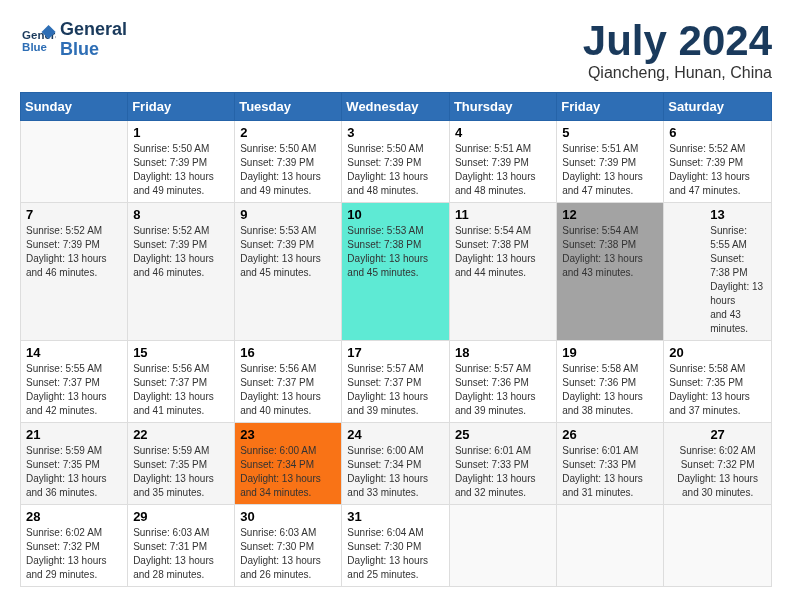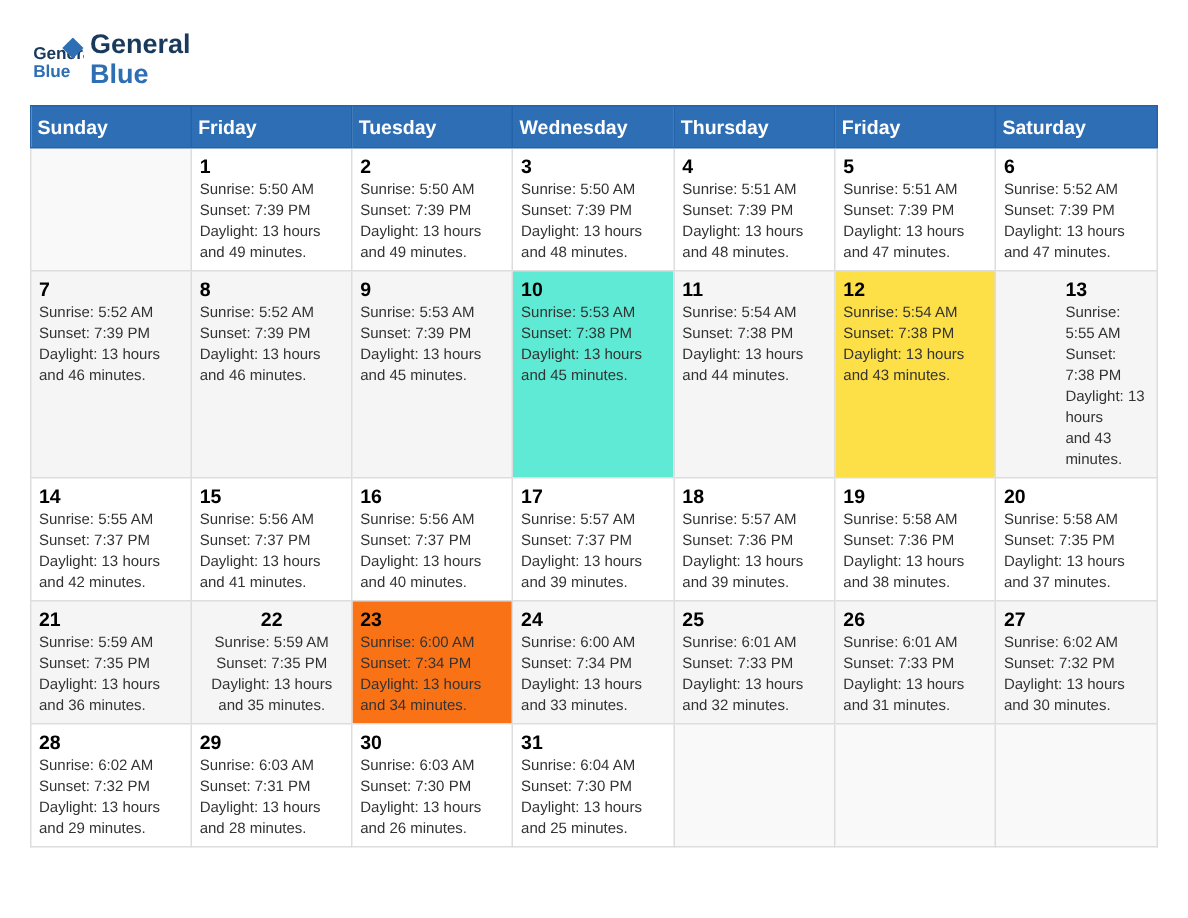--- a/index.html
+++ b/index.html
@@ -99,20 +99,24 @@
     <svg class="logo-icon" viewBox="0 0 40 34">
       <text x="2" y="16" font-size="13" font-weight="bold" fill="#1a3a5c">General</text>
       <text x="2" y="30" font-size="13" font-weight="bold" fill="#2e6eb5">Blue</text>
       <polygon points="32,2 40,10 32,18 24,10" fill="#2e6eb5" transform="translate(0, -2)"></polygon>
     </svg>
     <div>
       <div class="logo-text">General</div>
       <div class="logo-text" style="color:#2e6eb5">Blue</div>
     </div>
   </div>
+  <div class="title-block">
+    <div class="month-title">July 2024</div>
+    <div class="location">Qiancheng, Hunan, China</div>
+  </div>
 </div>
 
 <table class="calendar">
   <thead>
     <tr>
     <th>Sunday</th>
         <th>Friday</th>
         <th>Tuesday</th>
         <th>Wednesday</th>
         <th>Thursday</th>
@@ -195,21 +199,21 @@
 Daylight: 13 hours
 and 45 minutes.</div>
         </td>
         <td style="background: rgb(245, 245, 245);">
           <span class="day-number">11</span>
           <div class="day-info" style="white-space: pre-line;">Sunrise: 5:54 AM
 Sunset: 7:38 PM
 Daylight: 13 hours
 and 44 minutes.</div>
         </td>
-        <td style="background: #fde047;">
+        <td style="background: #a3a3a3;">
           <span class="day-number">12</span>
           <div class="day-info" style="white-space: pre-line;">Sunrise: 5:54 AM
 Sunset: 7:38 PM
 Daylight: 13 hours
 and 43 minutes.</div>
         </td>
         <td style="background: rgb(245, 245, 245); padding-left: 46px;">
           <span class="day-number">13</span>
           <div class="day-info" style="white-space: pre-line;">Sunrise: 5:55 AM
 Sunset: 7:38 PM
@@ -269,21 +273,21 @@
         </td>
       </tr>
       <tr style="background: rgb(245, 245, 245);">
         <td style="background: rgb(245, 245, 245);">
           <span class="day-number">21</span>
           <div class="day-info" style="white-space: pre-line;">Sunrise: 5:59 AM
 Sunset: 7:35 PM
 Daylight: 13 hours
 and 36 minutes.</div>
         </td>
-        <td style="background: rgb(245, 245, 245); text-align: center;">
+        <td style="background: rgb(245, 245, 245);">
           <span class="day-number">22</span>
           <div class="day-info" style="white-space: pre-line;">Sunrise: 5:59 AM
 Sunset: 7:35 PM
 Daylight: 13 hours
 and 35 minutes.</div>
         </td>
         <td style="background: #f97316;">
           <span class="day-number">23</span>
           <div class="day-info" style="white-space: pre-line;">Sunrise: 6:00 AM
 Sunset: 7:34 PM
@@ -304,21 +308,21 @@
 Daylight: 13 hours
 and 32 minutes.</div>
         </td>
         <td style="background: rgb(245, 245, 245);">
           <span class="day-number">26</span>
           <div class="day-info" style="white-space: pre-line;">Sunrise: 6:01 AM
 Sunset: 7:33 PM
 Daylight: 13 hours
 and 31 minutes.</div>
         </td>
-        <td style="background: rgb(245, 245, 245);">
+        <td style="background: rgb(245, 245, 245); text-align: center;">
           <span class="day-number">27</span>
           <div class="day-info" style="white-space: pre-line;">Sunrise: 6:02 AM
 Sunset: 7:32 PM
 Daylight: 13 hours
 and 30 minutes.</div>
         </td>
       </tr>
       <tr style="background: rgb(255, 255, 255);">
         <td>
           <span class="day-number">28</span>

